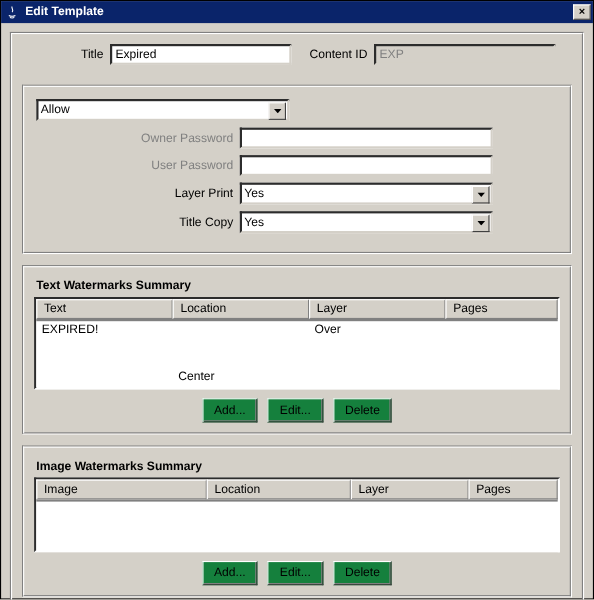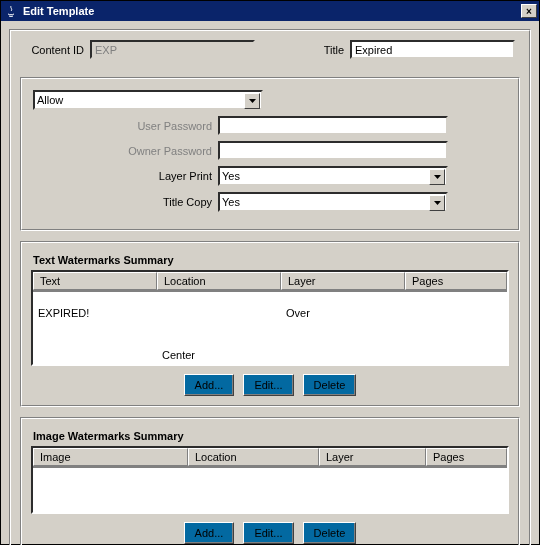--- a/index.html
+++ b/index.html
@@ -21,23 +21,23 @@
 .top-pair { display:flex; gap:0; margin-bottom:12px; }
 .groupbox { border:1px solid #808080; border-right-color:#fff; border-bottom-color:#fff; padding:10px 10px 10px 10px; margin-bottom:10px; position:relative; }
 .groupbox-inner { border:1px solid #fff; border-right-color:#808080; border-bottom-color:#808080; position:absolute; inset:0; pointer-events:none; }
 .section { margin-top:6px; }
 .section-title { font-weight:bold; margin:2px 0 4px 2px; }
 .table { border:2px inset #fff; border-top-color:#808080; border-left-color:#808080; border-right-color:#fff; border-bottom-color:#fff; background:#fff; }
 .table-head { display:flex; }
 .th { background:#d4d0c8; border:1px solid; border-top-color:#fff; border-left-color:#fff; border-right-color:#808080; border-bottom-color:#808080; padding:2px 6px; height:18px; }
 .tbody { background:#fff; min-height:62px; border-top: 2px solid #808080;}
 .tr { display:flex; }
-.td { padding:15px 5px; height:16px; overflow:hidden; white-space:nowrap; }
+.td { padding:2px 5px; height:16px; overflow:hidden; white-space:nowrap; }
 .btn-row { text-align:center; margin-top:8px; }
-.btn { display:inline-block; min-width:50px; height:22px; padding:2px 10px; background:#0369a1; border:1px solid #fff; border-right-color:#404040; border-bottom-color:#404040; box-shadow: inset -1px -1px 0 #808080; margin:0 3px; }
+.btn { display:inline-block; min-width:50px; height:22px; padding:2px 10px; background:#15803d; border:1px solid #fff; border-right-color:#404040; border-bottom-color:#404040; box-shadow: inset -1px -1px 0 #808080; margin:0 3px; }
 </style>
 </head>
 <body>
 
 <div class="window">
   <div class="titlebar">
     <span class="icon">
       <svg width="14" height="14" viewBox="0 0 14 14">
           <path d="M4 10c2 1 4 1 6 0M5 12c1.5.6 2.5.6 4 0M7 2c-1 2 2 3 0 5" stroke="#fff" stroke-width="1" fill="none"></path>
         </svg>
@@ -46,47 +46,47 @@
     <span class="win-btn">×</span>
   </div>
 
   <div class="content">
 
     <div class="groupbox">
       <div class="groupbox-inner"></div>
 
       <div class="top-pair">
         <div class="field-row" style="flex:1;">
+          <span class="lbl" style="width:80px;">Title</span>
+          <input class="input-text" style="width: 165px;" value="Expired">
+        </div>
+        <div class="field-row" style="flex:1;">
           <span class="lbl" style="width:70px;">Content ID</span>
           <input class="input-text readonly" style="width: 165px;" readonly="" value="EXP">
-        </div>
-        <div class="field-row" style="flex:1;">
-          <span class="lbl" style="width:80px;">Title</span>
-          <input class="input-text" style="width: 165px;" value="Expired">
         </div>
       </div>
 
       <div class="groupbox" style="padding:12px;">
         <div class="groupbox-inner"></div>
         <div class="field-row">
           <div class="select" style="width:230px;">
             <span>Allow</span>
             <span class="arrow">
                 <svg viewBox="0 0 7 4">
                   <path d="M0 0h7L3.5 4z" fill="#000"></path>
                 </svg>
               </span>
           </div>
         </div>
         <div class="field-row">
-          <span class="lbl disabled" style="width:185px;">User Password</span>
+          <span class="lbl disabled" style="width:185px;">Owner Password</span>
           <input class="input-text" style="width: 230px;" value="">
         </div>
         <div class="field-row">
-          <span class="lbl disabled" style="width:185px;">Owner Password</span>
+          <span class="lbl disabled" style="width:185px;">User Password</span>
           <input class="input-text" style="width: 230px;" value="">
         </div>
         <div class="field-row">
           <span class="lbl" style="width:185px;">Layer Print</span>
           <div class="select" style="width:230px;">
             <span>Yes</span>
             <span class="arrow">
                 <svg viewBox="0 0 7 4">
                   <path d="M0 0h7L3.5 4z" fill="#000"></path>
                 </svg>

